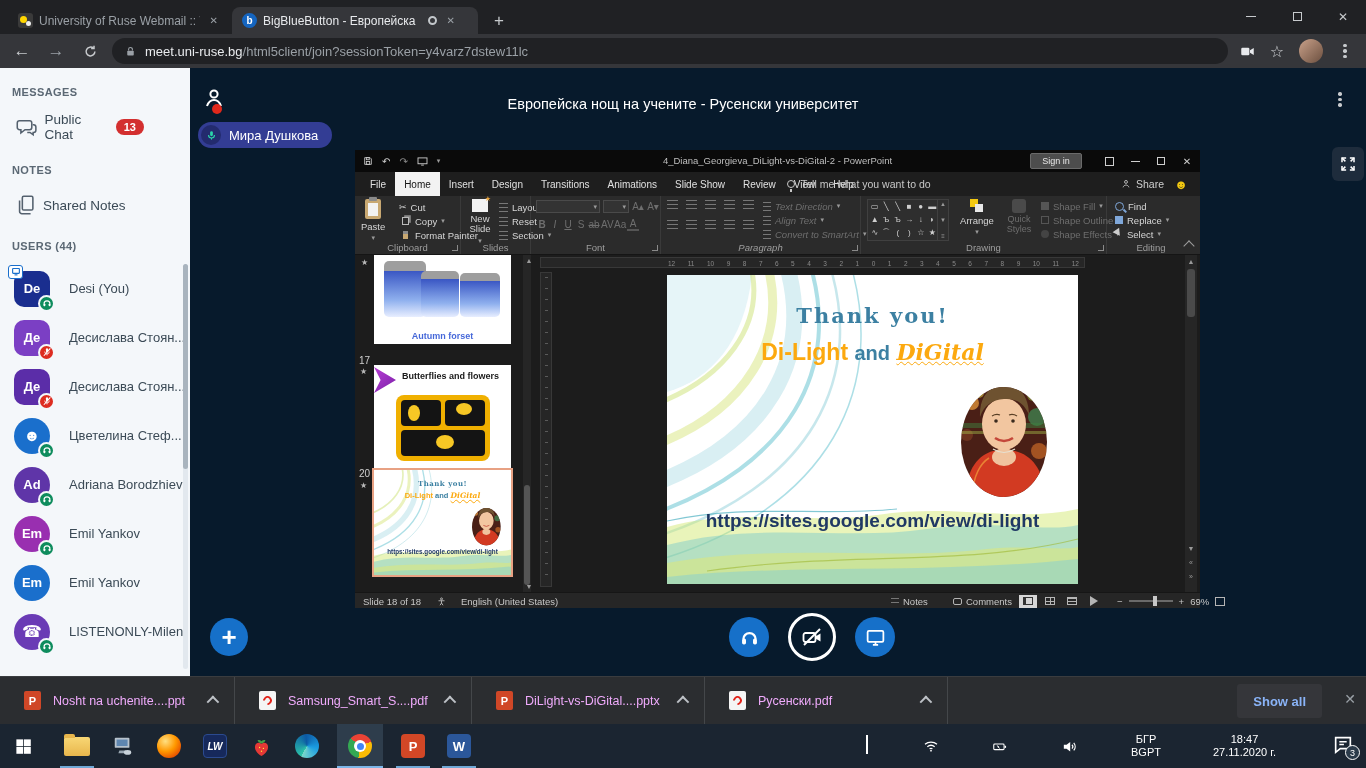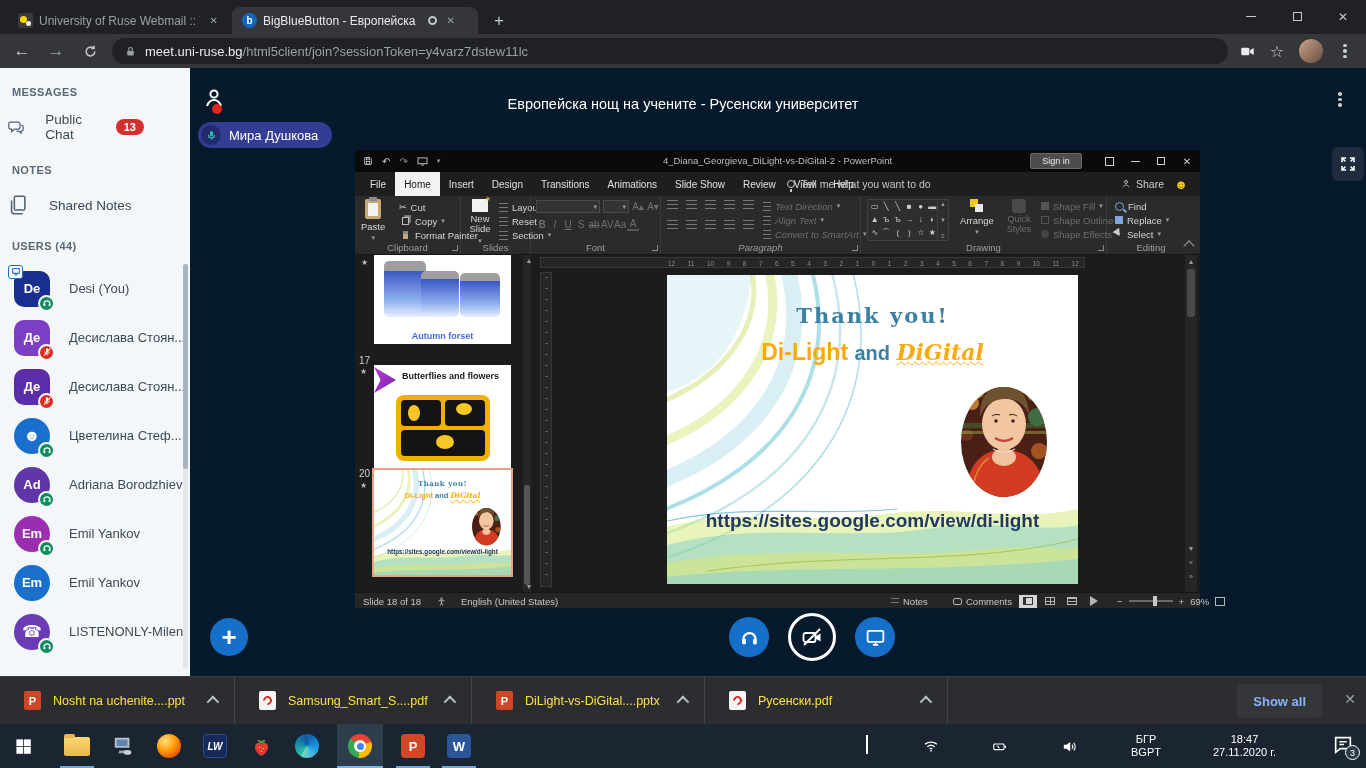--- a/index.html
+++ b/index.html
@@ -34,21 +34,21 @@
   .omni .dom{color:#E8EAED;}
   .omni .path{color:#9AA0A6;}
   .tb-right{position:absolute;top:5px;display:flex;align-items:center;justify-content:center;width:26px;height:24px;color:#C7CACD;}
   .avatar-btn{width:24px;height:24px;border-radius:50%;background:linear-gradient(135deg,#C9A18A,#6B4F3F);}
   .kebab-dots i{display:block;width:3.4px;height:3.4px;border-radius:50%;background:#C7CACD;margin:2.2px auto;}
 
   
   .bbb{position:absolute;left:0;top:68px;width:1366px;height:608px;background:#071A2C;}
   .sidebar{position:absolute;left:0;top:0;width:190px;height:608px;background:#F4F7FA;}
   .sb-header{position:absolute;left:12px;font-size:11px;font-weight:bold;color:#5B6874;letter-spacing:.4px;}
-  .sb-item{position:absolute;left:0;width:158px;height:34px;display:flex;align-items:center;gap:20px;padding-left:7px;color:#3B4A56;font-size:13.5px;}
+  .sb-item{position:absolute;left:0;width:158px;height:34px;display:flex;align-items:center;gap:6px;padding-left:15px;color:#3B4A56;font-size:13.5px;}
   .badge-red{margin-left:auto;margin-right:14px;background:#D32F2F;color:#fff;font-size:11px;font-weight:bold;border-radius:9px;padding:2px 8px;}
   .users-list{position:absolute;left:0;top:196px;width:186px;}
   .user-row{position:relative;height:49px;display:flex;align-items:center;gap:19px;padding-left:14px;}
   .u-av{position:relative;width:36px;height:36px;flex:none;display:flex;align-items:center;justify-content:center;color:#fff;font-size:13px;font-weight:bold;}
   .u-av.square{border-radius:10px;}
   .u-av.circle{border-radius:50%;}
   .u-av .av-glyph{font-size:16px;font-weight:normal;}
   .u-badge{position:absolute;right:-5px;bottom:-5px;width:17px;height:17px;border-radius:50%;
     display:flex;align-items:center;justify-content:center;border:2px solid #F4F7FA;}
   .u-badge.headset{background:#0E8C5D;}
@@ -149,21 +149,21 @@
   .t16-cap{position:absolute;left:0;right:0;bottom:3px;text-align:center;font-size:9px;font-weight:bold;color:#4668D9;}
   .t17-title{position:absolute;left:20px;right:4px;top:6px;text-align:center;font-size:9px;font-weight:bold;color:#1a1a1a;}
   .t17-arrow{position:absolute;left:0;top:2px;width:22px;height:26px;background:linear-gradient(135deg,#B83FD4,#7A1FA8);clip-path:polygon(0 0,100% 50%,0 100%,30% 50%);}
   .t17-img{position:absolute;left:22px;top:30px;width:94px;height:66px;border-radius:8px;background:#F0B000;overflow:hidden;}
   .t17-img i{position:absolute;background:#141414;border-radius:4px;}
   .t17-img u{position:absolute;background:#F7C825;border-radius:50%;}
 
   
   .sh{position:absolute;left:0;top:676px;width:1366px;height:48px;background:#2B2D30;border-top:1px solid #3A3C3F;display:flex;align-items:stretch;}
   .sh-item{display:flex;align-items:center;border-right:1px solid #44474A;padding-left:24px;}
-  .sh-item .nm{font-size:12.5px;color:#fde047;margin-left:12px;white-space:nowrap;}
+  .sh-item .nm{font-size:12.5px;color:#f0abfc;margin-left:12px;white-space:nowrap;}
   .chev-up{width:9px;height:9px;border-top:2px solid #BDC1C6;border-right:2px solid #BDC1C6;transform:rotate(-45deg) translateY(2px);margin:0 18px 0 auto;}
   .fi{width:17px;height:19px;border-radius:2px;display:flex;align-items:center;justify-content:center;flex:none;}
   .fi-ppt{background:#D04727;color:#fff;font-size:11px;font-weight:bold;}
   .fi-pdf{background:#F5F5F5;}
   .fi-pdf i{width:9px;height:9px;border:2.6px solid #E2231A;border-bottom-color:transparent;border-radius:50%;transform:rotate(45deg);display:block;}
   .show-all{position:absolute;right:44px;top:7px;height:34px;padding:0 16px;background:#35363A;border-radius:3px;color:#8AB4F8;font-size:13px;font-weight:bold;display:flex;align-items:center;}
   .sh-close{position:absolute;right:10px;top:14px;color:#9AA0A6;font-size:14px;}
 
   
   .tbar{position:absolute;left:0;top:724px;width:1366px;height:44px;background:#1B2531;}

